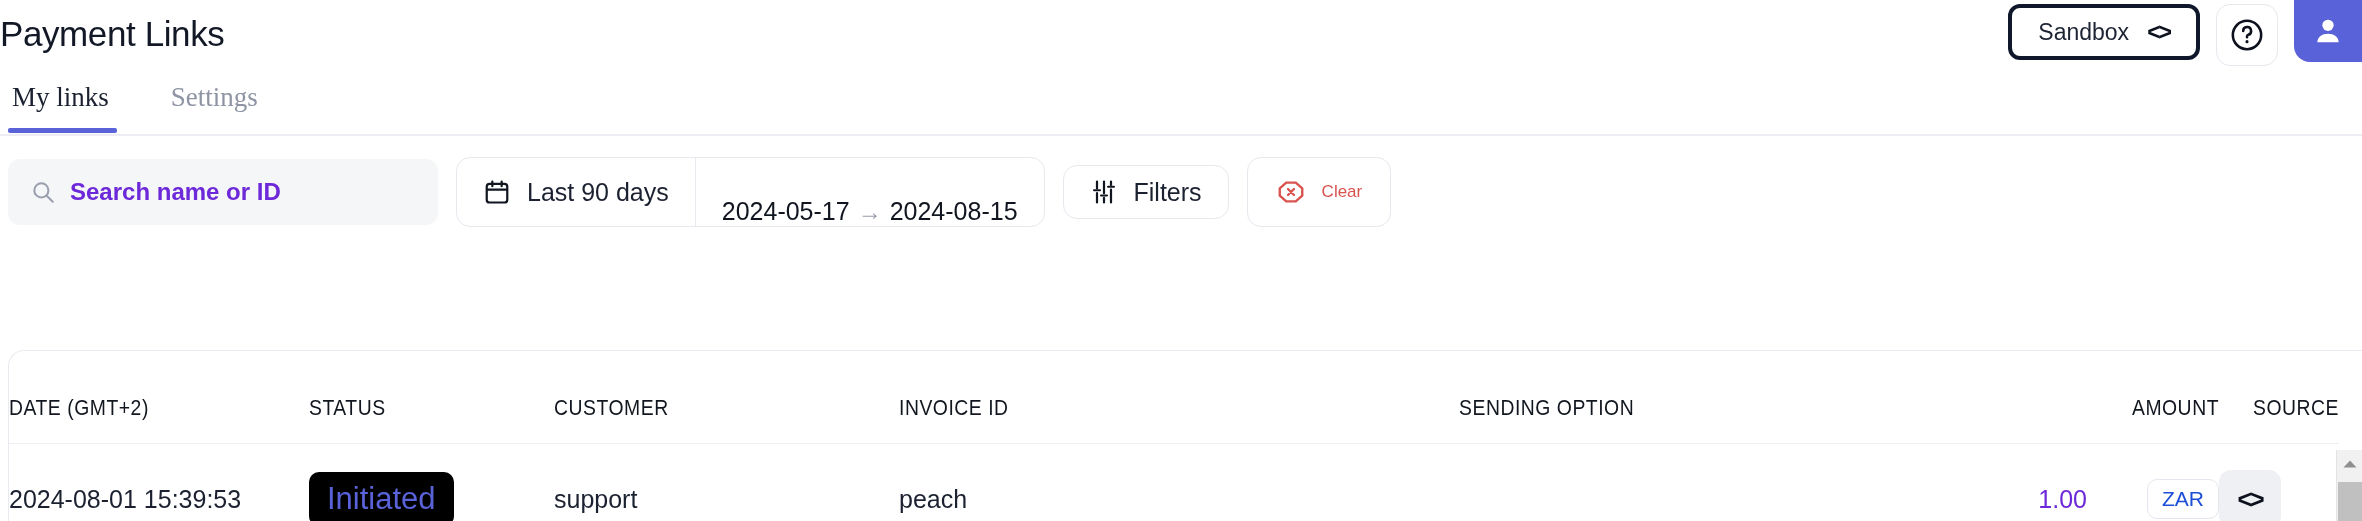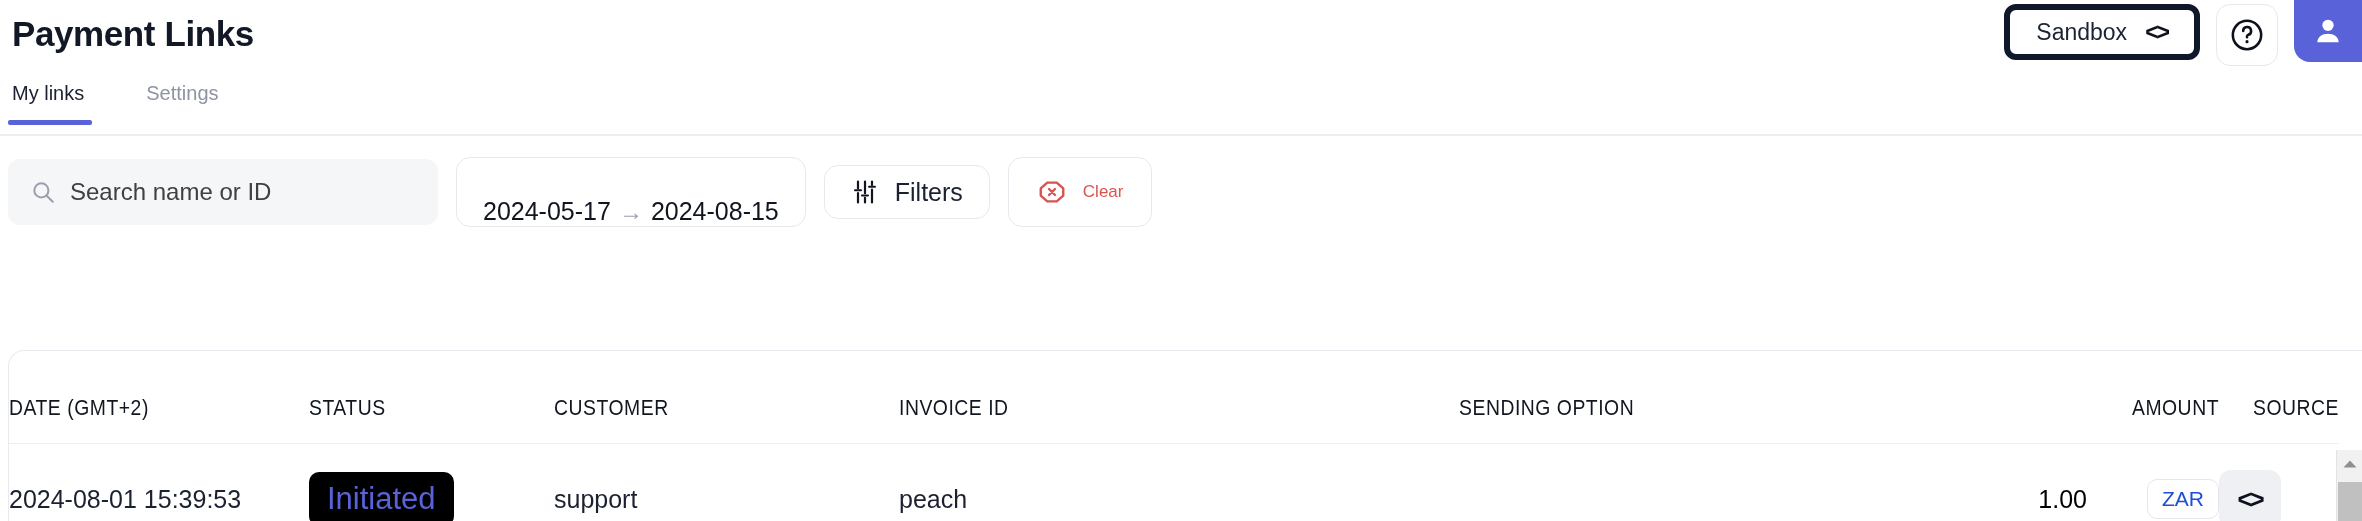--- a/index.html
+++ b/index.html
@@ -22,24 +22,24 @@
 
   
   .topbar {
     position: relative;
     height: 78px;
     padding: 0 0 0 8px;
   }
 
   .page-title {
     position: absolute;
-    left: 12px;
+    left: 0;
     top: 14px;
     font-size: 35px;
-    font-weight: bold;
+    font-weight: normal;
     letter-spacing: -0.4px;
     color: #121826;
   }
 
   .topbar-actions {
     position: absolute;
     right: 0;
     top: 0;
     display: flex;
     align-items: flex-start;
@@ -47,21 +47,21 @@
     height: 78px;
   }
 
   .sandbox-btn {
     margin-top: 4px;
     height: 56px;
     display: flex;
     align-items: center;
     gap: 18px;
     padding: 0 26px;
-    border: 6px solid #0f172a;
+    border: 4px solid #0f172a;
     border-radius: 12px;
     background: #ffffff;
     font-size: 23px;
     color: #1c2333;
     cursor: pointer;
   }
   .sandbox-btn .code-glyph {
     font-size: 23px;
     font-weight: bold;
     letter-spacing: -2px;
@@ -99,27 +99,27 @@
     position: relative;
     height: 58px;
     padding-left: 8px;
     display: flex;
     align-items: flex-start;
     gap: 38px;
     border-bottom: 2px solid #eceef3;
   }
   .tab {
     position: relative;
-    font-size: 20px;
+    font-size: 27px;
     color: #8e94a3;
     padding: 4px 12px 18px 12px;
     cursor: pointer;
     background: none;
     border: none;
-    font-family: Liberation Sans, sans-serif;
+    font-family: Liberation Serif, serif;
   }
   .tab:first-child { padding-left: 4px; }
   .tab.active { color: #1b2130; }
   .tab.active::after {
     content: "";
     position: absolute;
     left: 0;
     right: 4px;
     bottom: -2px;
     height: 5px;
@@ -144,21 +144,22 @@
     border: none;
     border-radius: 12px;
     display: flex;
     align-items: center;
     gap: 14px;
     padding: 0 22px;
     cursor: text;
   }
   .search-placeholder {
     font-size: 24px;
-    color: #404040;
+    color: #6d28d9;
+    font-weight: bold;
   }
 
   .date-group {
     display: flex;
     align-items: stretch;
     height: 70px;
     border: 1px solid #e6e8ee;
     border-radius: 14px;
     background: #fff;
     overflow: hidden;
@@ -314,21 +315,21 @@
     padding: 9px 18px;
     border-radius: 10px;
   }
 
   .amount-cell {
     display: flex;
     align-items: center;
     justify-content: flex-end;
     gap: 16px;
   }
-  .amount-value { font-size: 25px; color: #000000; }
+  .amount-value { font-size: 25px; color: #6d28d9; }
   .currency-chip {
     border: 1px solid #e3e6ec;
     border-radius: 10px;
     padding: 7px 14px;
     font-size: 21px;
     color: #1d4ed8;
     margin-left: 44px;
   }
 
   .source-btn {
@@ -416,20 +417,28 @@
 
     <div class="search-box">
       <svg width="26" height="26" viewBox="0 0 24 24" fill="none">
         <circle cx="10.5" cy="10.5" r="6.5" stroke="#9aa0ae" stroke-width="1.9"></circle>
         <path d="M15.4 15.4 21 21" stroke="#9aa0ae" stroke-width="1.9" stroke-linecap="round"></path>
       </svg>
       <span class="search-placeholder">Search name or ID</span>
     </div>
 
     <div class="date-group">
+      <div class="date-preset">
+        <svg width="28" height="28" viewBox="0 0 24 24" fill="none">
+          <rect x="3.2" y="5" width="17.6" height="16" rx="2.4" stroke="#10151f" stroke-width="1.9"></rect>
+          <path d="M3.2 10h17.6" stroke="#10151f" stroke-width="1.9"></path>
+          <path d="M8 3v4M16 3v4" stroke="#10151f" stroke-width="1.9" stroke-linecap="round"></path>
+        </svg>
+        <span>Last 90 days</span>
+      </div>
       <div class="date-range">
         <span>2024-05-17</span>
         <span class="date-arrow">→</span>
         <span>2024-08-15</span>
       </div>
     </div>
 
     <button class="filters-btn">
       <svg width="28" height="28" viewBox="0 0 24 24" fill="none">
         <path d="M6 3v6M6 13v8M12 3v10M12 17v4M18 3v3M18 10v11" stroke="#10151f" stroke-width="1.9" stroke-linecap="round"></path>

